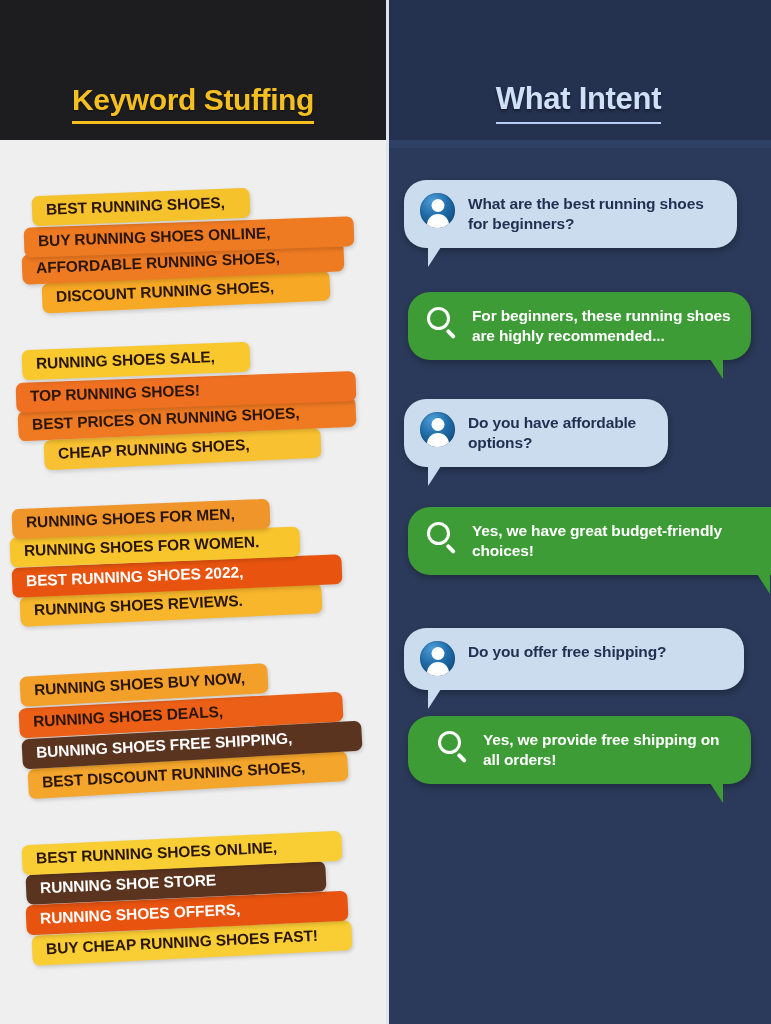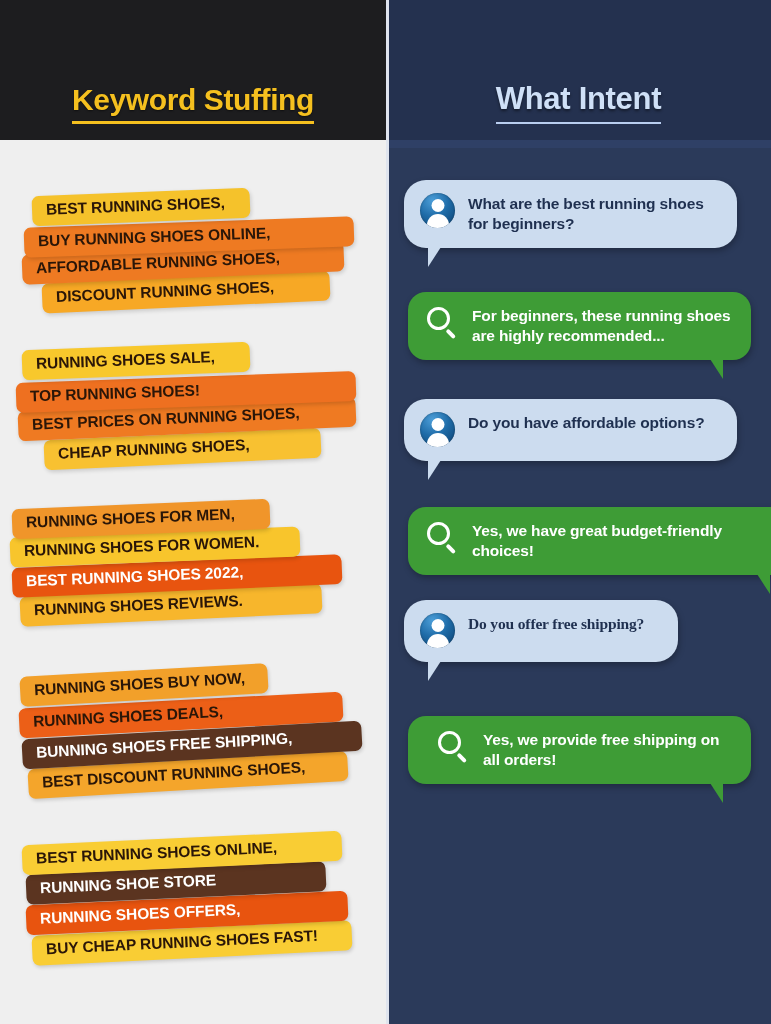--- a/index.html
+++ b/index.html
@@ -132,21 +132,20 @@
     padding: 13px 18px 14px 16px;
     box-shadow: 1px 3px 6px rgba(0,0,0,0.28);
   }
   .bubble.q {
     background: #ccdcef;
     color: #1f3050;
   }
   .bubble.a {
     background: #3e9c36;
     color: #ffffff;
-    border-radius: 18px;
   }
   .bubble-text {
     font-size: 15.5px;
     font-weight: bold;
     line-height: 1.28;
     letter-spacing: -0.15px;
     padding-top: 1px;
   }
   
   .tail { position: absolute; width: 0; height: 0; }
@@ -310,37 +309,37 @@
           <div class="tail"></div>
         </div>
         <div class="bubble a" style="top: 112px; left: 22px; width: 343px;">
           <div class="searchicon">
             <div class="ring"></div>
             <div class="handle"></div>
           </div>
           <div class="bubble-text">For beginners, these running shoes are highly recommended...</div>
           <div class="tail"></div>
         </div>
-        <div class="bubble q" style="top: 219px; left: 18px; width: 333px;">
+        <div class="bubble q" style="top: 219px; left: 18px; width: 264px;">
           <div class="avatar">
             <div class="head"></div>
             <div class="body"></div>
           </div>
           <div class="bubble-text">Do you have affordable options?</div>
           <div class="tail"></div>
         </div>
         <div class="bubble a" style="top: 327px; left: 22px; width: 390px;">
           <div class="searchicon">
             <div class="ring"></div>
             <div class="handle"></div>
           </div>
           <div class="bubble-text">Yes, we have great budget-friendly choices!</div>
           <div class="tail"></div>
         </div>
-        <div class="bubble q" style="top: 420px; left: 18px; width: 274px; font-family: Liberation Serif, serif;">
+        <div class="bubble q" style="top: 448px; left: 18px; width: 340px;">
           <div class="avatar">
             <div class="head"></div>
             <div class="body"></div>
           </div>
           <div class="bubble-text">Do you offer free shipping?</div>
           <div class="tail"></div>
         </div>
         <div class="bubble a" style="top: 536px; left: 22px; width: 343px; padding-left: 27px;">
           <div class="searchicon">
             <div class="ring"></div>

